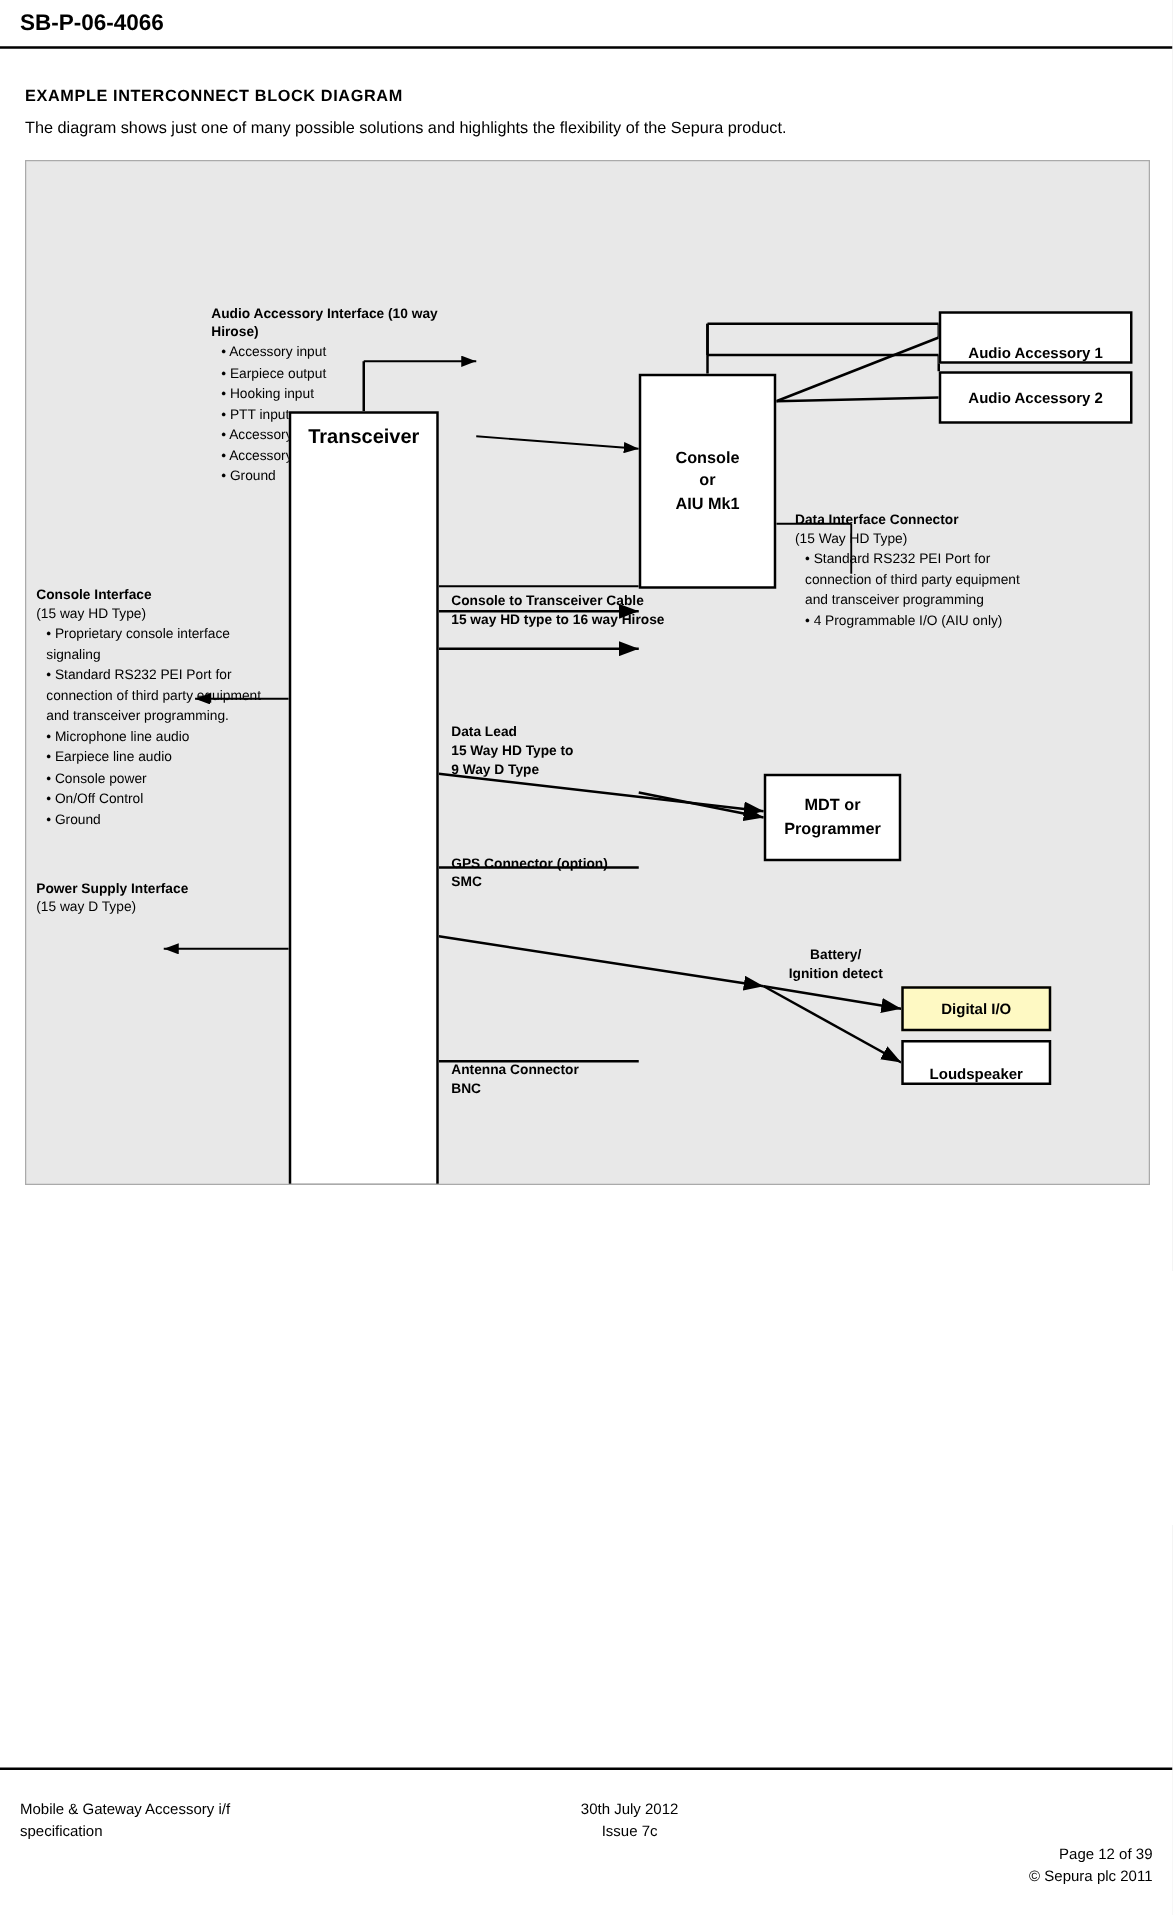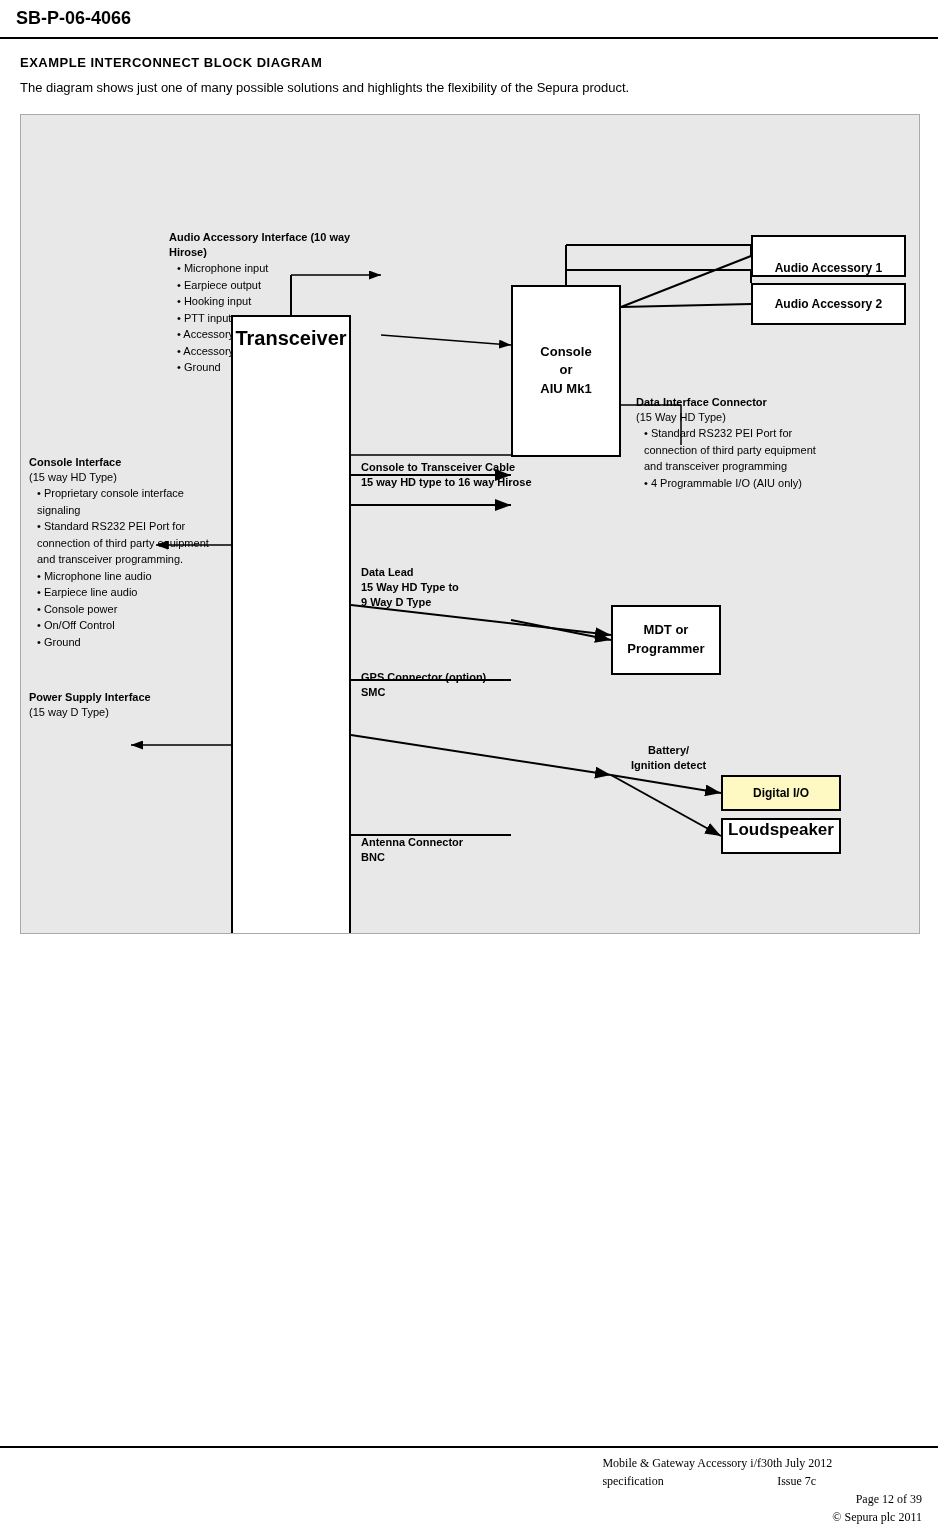--- a/index.html
+++ b/index.html
@@ -13,21 +13,21 @@
       color: #000;
     }
 
     
     .header {
       display: flex;
       justify-content: space-between;
       align-items: center;
       padding: 8px 16px;
       border-bottom: 2px solid #000;
-      margin-bottom: 6px;
+      margin-bottom: 20px;
     }
     .header-doc-num {
       font-size: 18px;
       font-weight: bold;
     }
     .header-logo {
       font-size: 42px;
       font-weight: 900;
       color: #1a1a8c;
       font-style: italic;
@@ -76,21 +76,21 @@
       height: 620px;
       border: 2px solid #000;
       background: #fff;
       display: flex;
       align-items: flex-start;
       justify-content: center;
       padding-top: 10px;
     }
     .transceiver-label {
       font-weight: bold;
-      font-size: 20px;
+      font-size: 16px;
     }
 
     
     .console-box {
       position: absolute;
       left: 490px;
       top: 170px;
       width: 110px;
       height: 172px;
       border: 2px solid #000;
@@ -177,24 +177,24 @@
     
     .loudspeaker-box {
       position: absolute;
       left: 700px;
       top: 703px;
       width: 120px;
       height: 36px;
       border: 2px solid #000;
       background: #fff;
       display: flex;
-      align-items: flex-start;
-      justify-content: center;
-      font-weight: bold;
-      font-size: 17px;
+      align-items: flex-end;
+      justify-content: center;
+      font-weight: bold;
+      font-size: 12px;
     }
 
     
     .annotation {
       position: absolute;
       font-size: 11px;
       line-height: 1.4;
     }
 
     
@@ -208,25 +208,24 @@
     }
 
     
     .footer {
       position: absolute;
       bottom: 0;
       left: 0;
       right: 0;
       border-top: 2px solid #000;
       display: flex;
-      justify-content: flex-end;
-      padding: 6px 16px;
+      justify-content: space-between;
+      padding: 22px 16px;
       font-size: 12px;
       background: #fff;
-      font-family: Liberation Serif, serif;
     }
     .footer-left { line-height: 1.5; }
     .footer-center { text-align: center; line-height: 1.5; }
     .footer-right { text-align: right; line-height: 1.5; margin-top: 36px; }
 
     
     .bullet-list {
       list-style: none;
       padding: 0;
     }
@@ -308,21 +307,21 @@
     </div>
 
     <div class="audio-acc-2">
       <span>Audio Accessory 2</span>
     </div>
 
     <div class="annotation" style="left:148px; top:115px; max-width:210px;">
       <div style="font-size:11px; line-height:1.4;">
         <strong>Audio Accessory Interface (10 way Hirose)</strong>
         <ul class="bullet-list">
-          <li>Microphone input</li>
+          <li>Accessory input</li>
           <li>Earpiece output</li>
           <li>Hooking input</li>
           <li>PTT input</li>
           <li>Accessory soft key input</li>
           <li>Accessory identifier input</li>
           <li>Ground</li>
         </ul>
       </div>
     </div>
 

